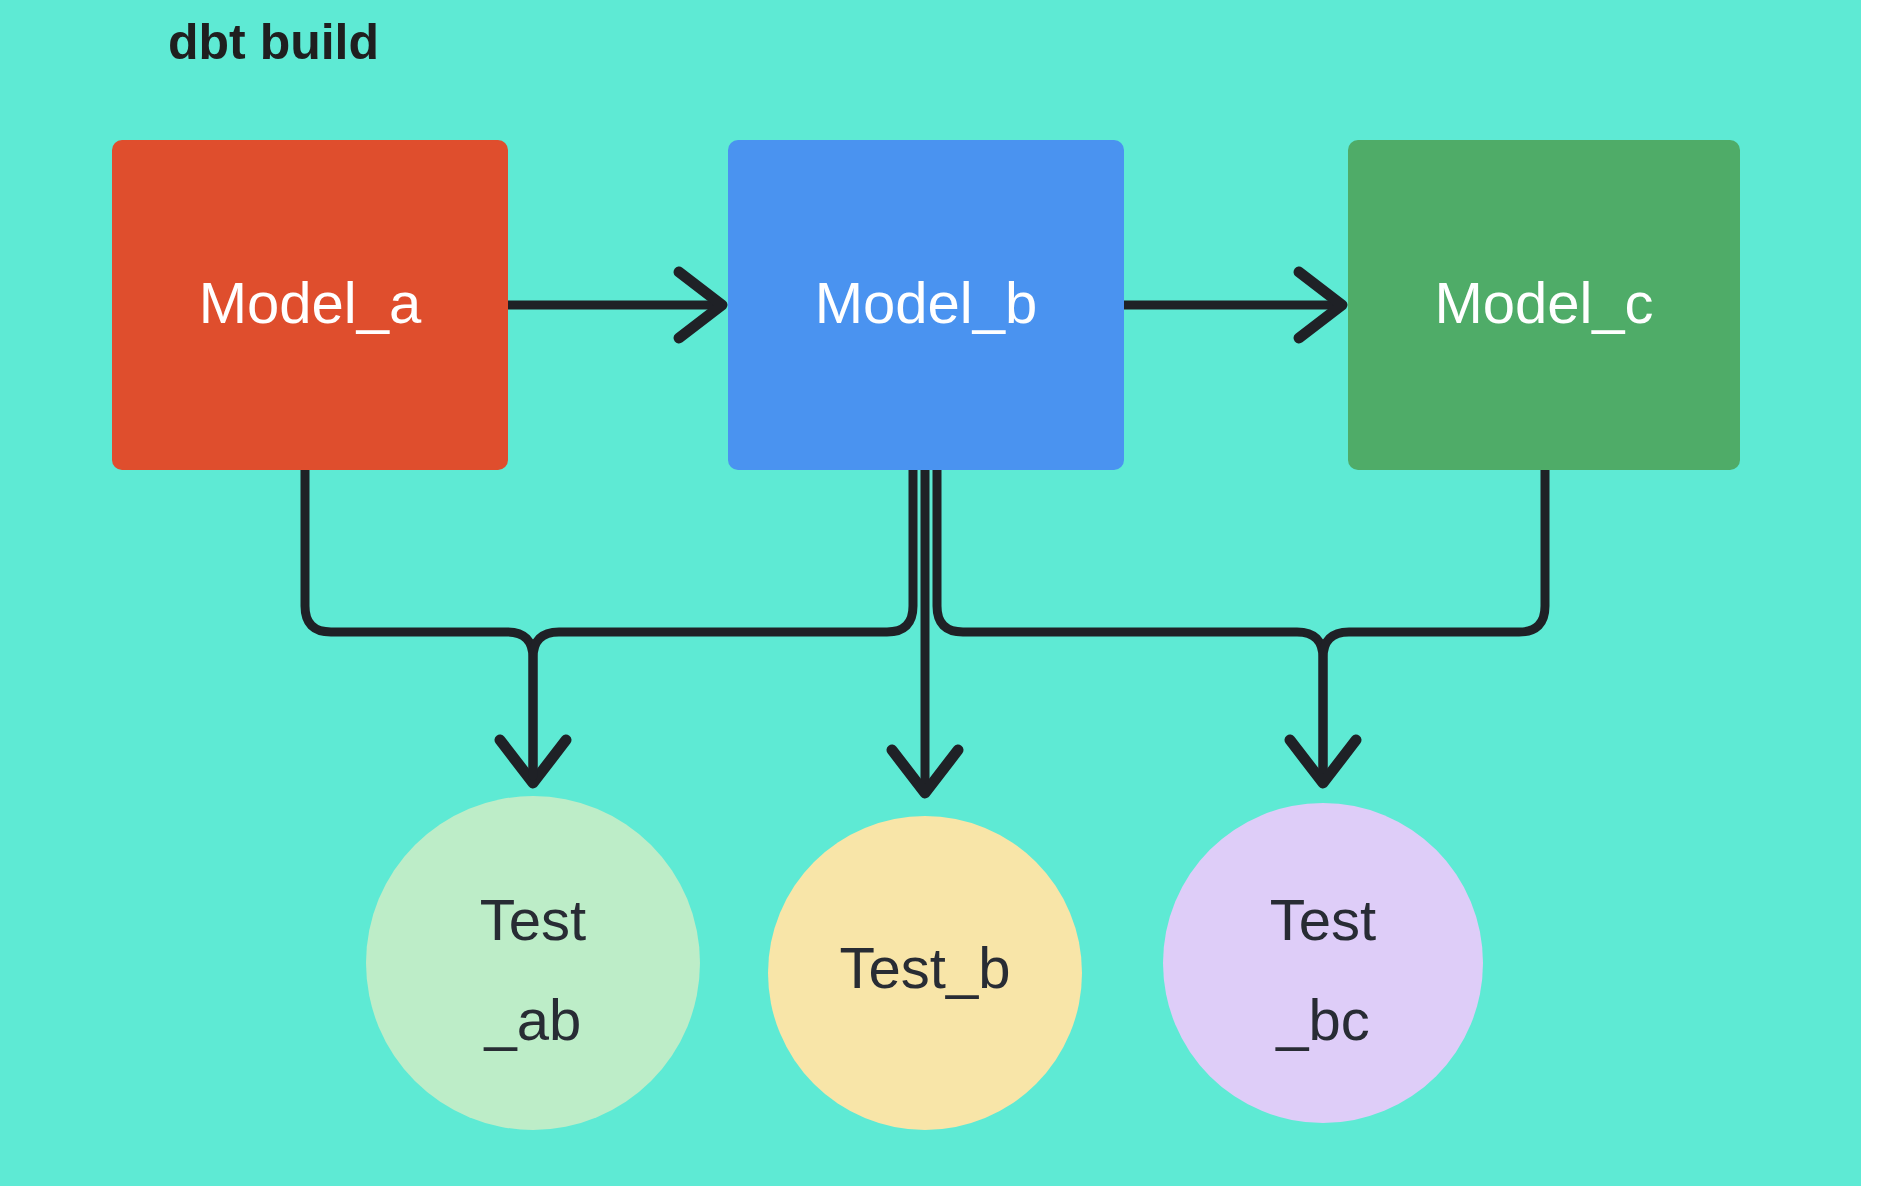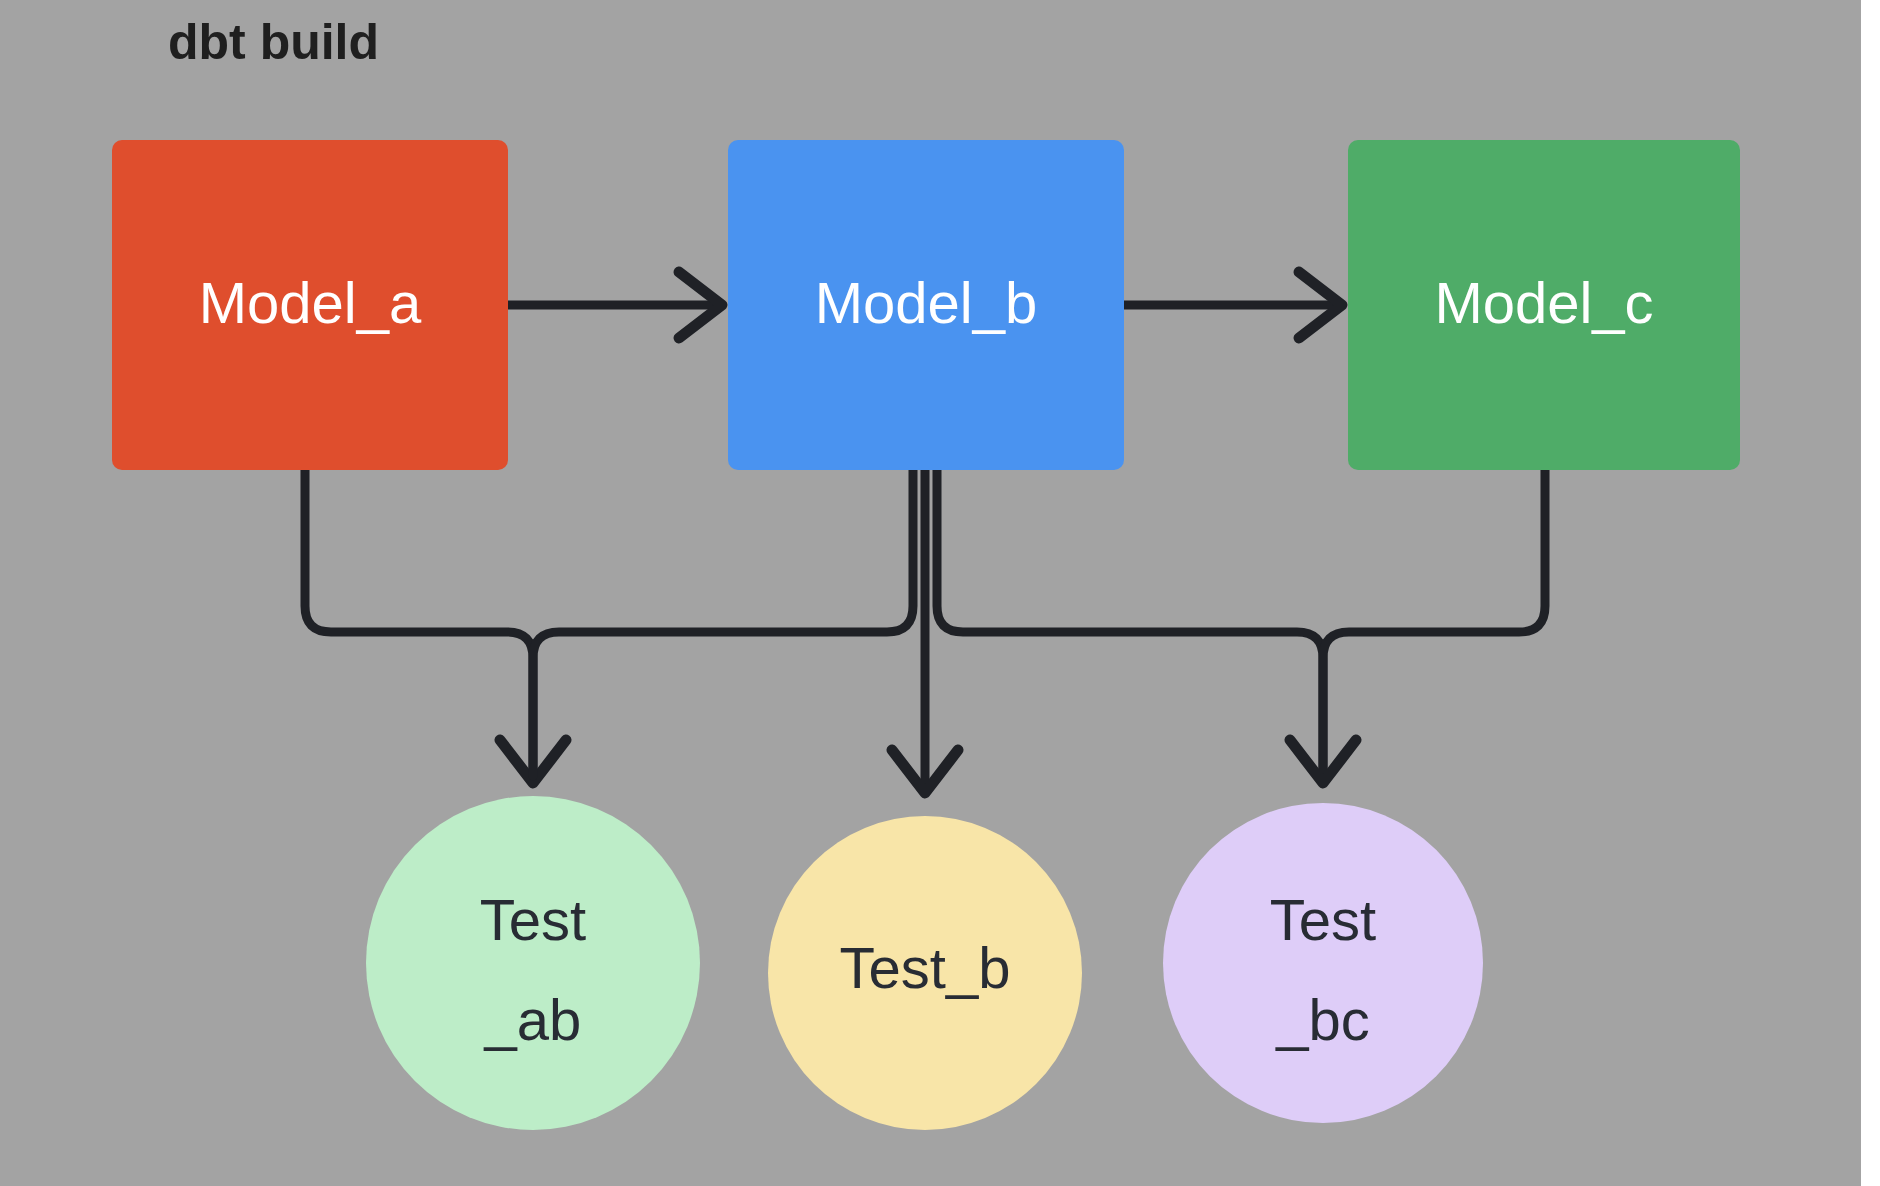--- a/index.html
+++ b/index.html
@@ -10,21 +10,21 @@
   body {
     width: 1880px;
     height: 1186px;
     font-family: "Liberation Sans", sans-serif;
     overflow: hidden;
   }
   #diagram-root {
     position: relative;
     width: 1861px;
     height: 1186px;
-    background: #a3a3a3;
+    background: #5eead4;
   }
   svg.canvas {
     display: block;
     width: 1880px;
     height: 1186px;
   }
   .node-label {
     font-family: "Liberation Sans", sans-serif;
     font-size: 58px;
     dominant-baseline: middle;

